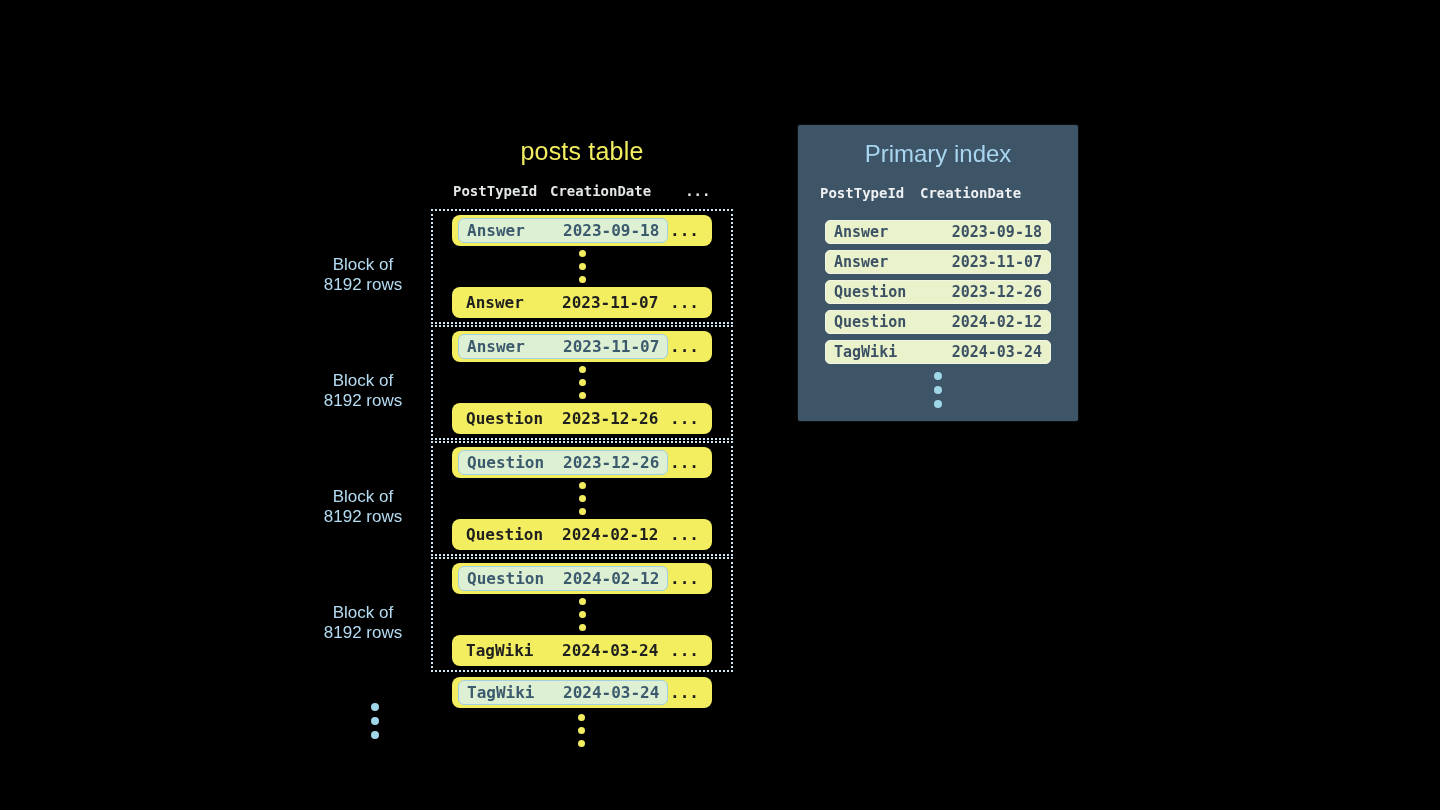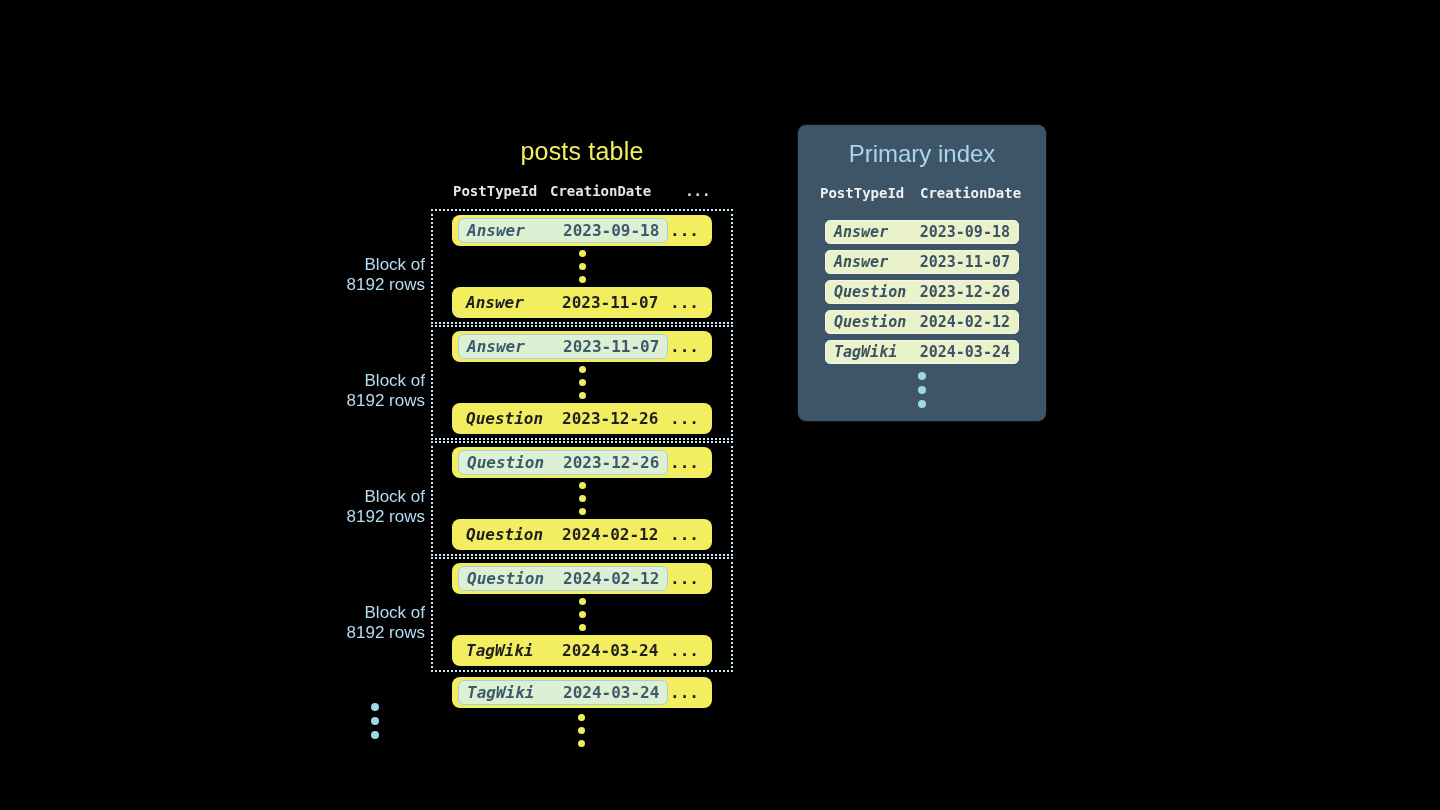--- a/index.html
+++ b/index.html
@@ -29,46 +29,47 @@
     align-items:center; padding:4px 0;
   }
   .row {
     width:260px; height:31px; background:#f2ee5f; border-radius:8px;
     display:flex; align-items:center; box-sizing:border-box;
     font-family:"DejaVu Sans Mono", monospace; font-size:16px; font-weight:700;
     color:#1f1f1f;
   }
   .row.plain { padding-left:14px; padding-right:13px; }
   .row.hl    { padding-left:6px;  padding-right:13px; }
-  .cell-type { width:96px; white-space:pre;font-style:italic; }
+  .cell-type { width:96px; white-space:pre; }
   .cell-date { white-space:pre;text-align:center; }
   .more { margin-left:auto; }
   .hl-box {
     display:flex; align-items:center; height:25px; box-sizing:border-box;
     background:#def0d3; border:1.5px solid #a3cfe4; border-radius:6px;
     padding:0 8px; color:#3c5a6e;
   }
   .vdots { display:flex; flex-direction:column; gap:6px; align-items:center; }
   .vdots i { display:block; width:7px; height:7px; border-radius:50%; background:#f2ee5f; }
   .vdots.blue i { background:#9fd7e8; width:8px; height:8px; }
 
   .block-label {
-    position:absolute; left:315px; width:110px; text-align:right;
+    position:absolute; left:308px; width:110px; text-align:center;
     color:#b5dcf2; font-size:17px; line-height:20px; font-weight:400;
   }
 
   .tail-row { position:absolute; left:452px; top:660px; }
   .tail-dots { position:absolute; left:578px; top:697px; }
   .left-dots { position:absolute; left:371px; top:686px; }
 
   
   .index-panel {
     position:absolute; left:798px; top:108px; width:248px; height:296px;
-    background:#3e5467; border-radius:8px;
+    background:#3e5467; border-radius:2px;
     box-shadow:0 0 0 1px rgba(255,255,255,0.06);
+    padding-left:32px;
   }
   .index-title {
     position:absolute; top:15px; left:0; width:100%; text-align:center;
     color:#a8d6f0; font-size:24px; font-weight:500;
   }
   .index-header {
     position:absolute; top:60px; left:22px; display:flex;
     font-family:"DejaVu Sans Mono", monospace; font-size:14px; font-weight:600;
     color:#eef1f3;
   }

